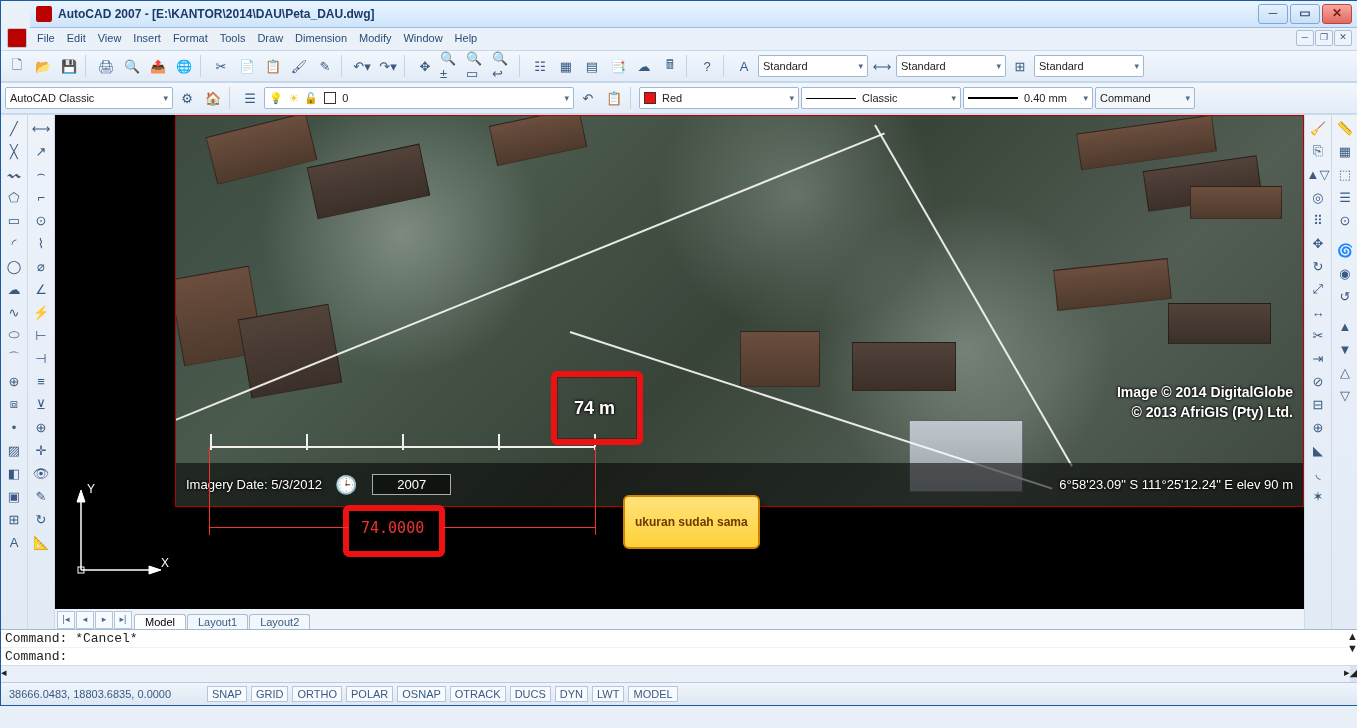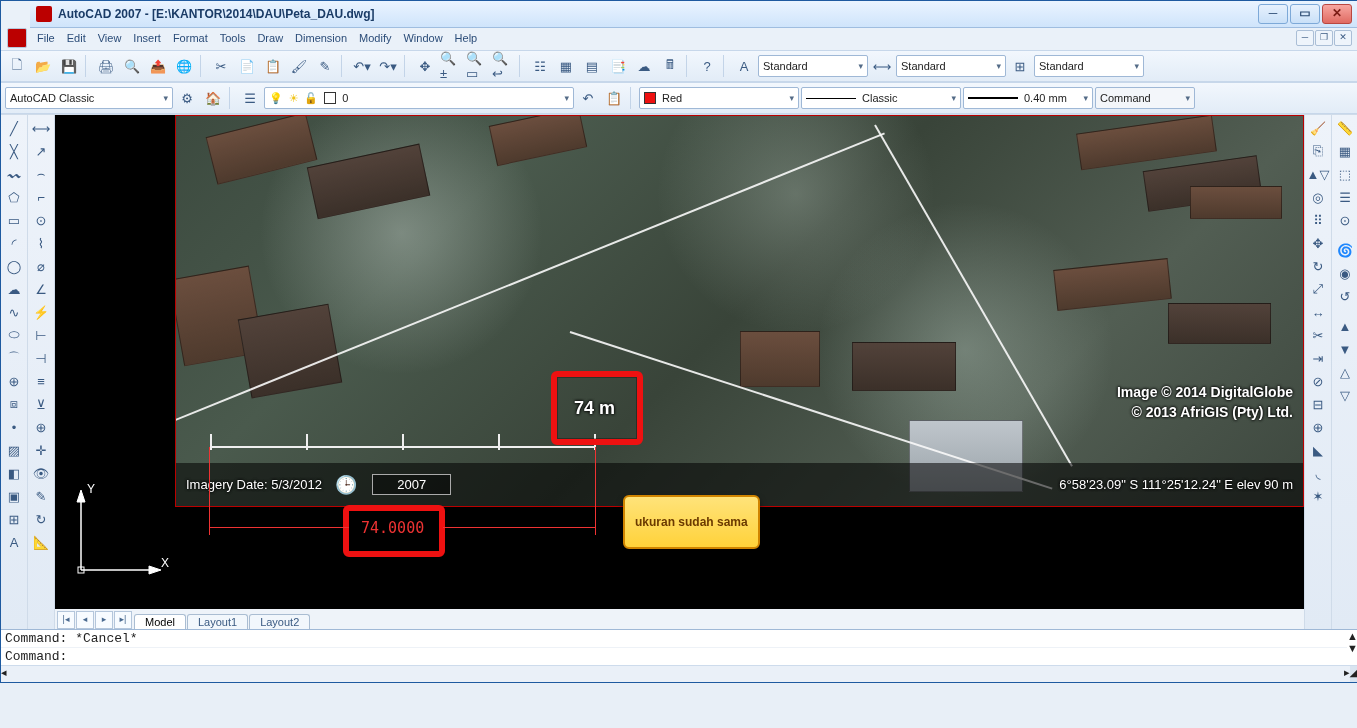--- a/index.html
+++ b/index.html
@@ -371,13 +371,26 @@
       </div>
     </div>
     <div style="display:flex;justify-content:flex-end;border-top:1px solid #cddbec;background:#eaf0f8">
       <div class="scroll">◂</div>
       <div style="flex:1;height:16px"></div>
       <div class="scroll">▸</div>
       <div class="scroll" style="background:#d9e4f0">◢</div>
     </div>
   </div>
 
+  <div class="statusbar">
+    <span class="stseg plain" style="width:190px">38666.0483, 18803.6835, 0.0000</span>
+    <span class="stseg">SNAP</span>
+    <span class="stseg">GRID</span>
+    <span class="stseg">ORTHO</span>
+    <span class="stseg">POLAR</span>
+    <span class="stseg">OSNAP</span>
+    <span class="stseg">OTRACK</span>
+    <span class="stseg">DUCS</span>
+    <span class="stseg">DYN</span>
+    <span class="stseg">LWT</span>
+    <span class="stseg">MODEL</span>
+  </div>
 </div>
 
 </body></html>

